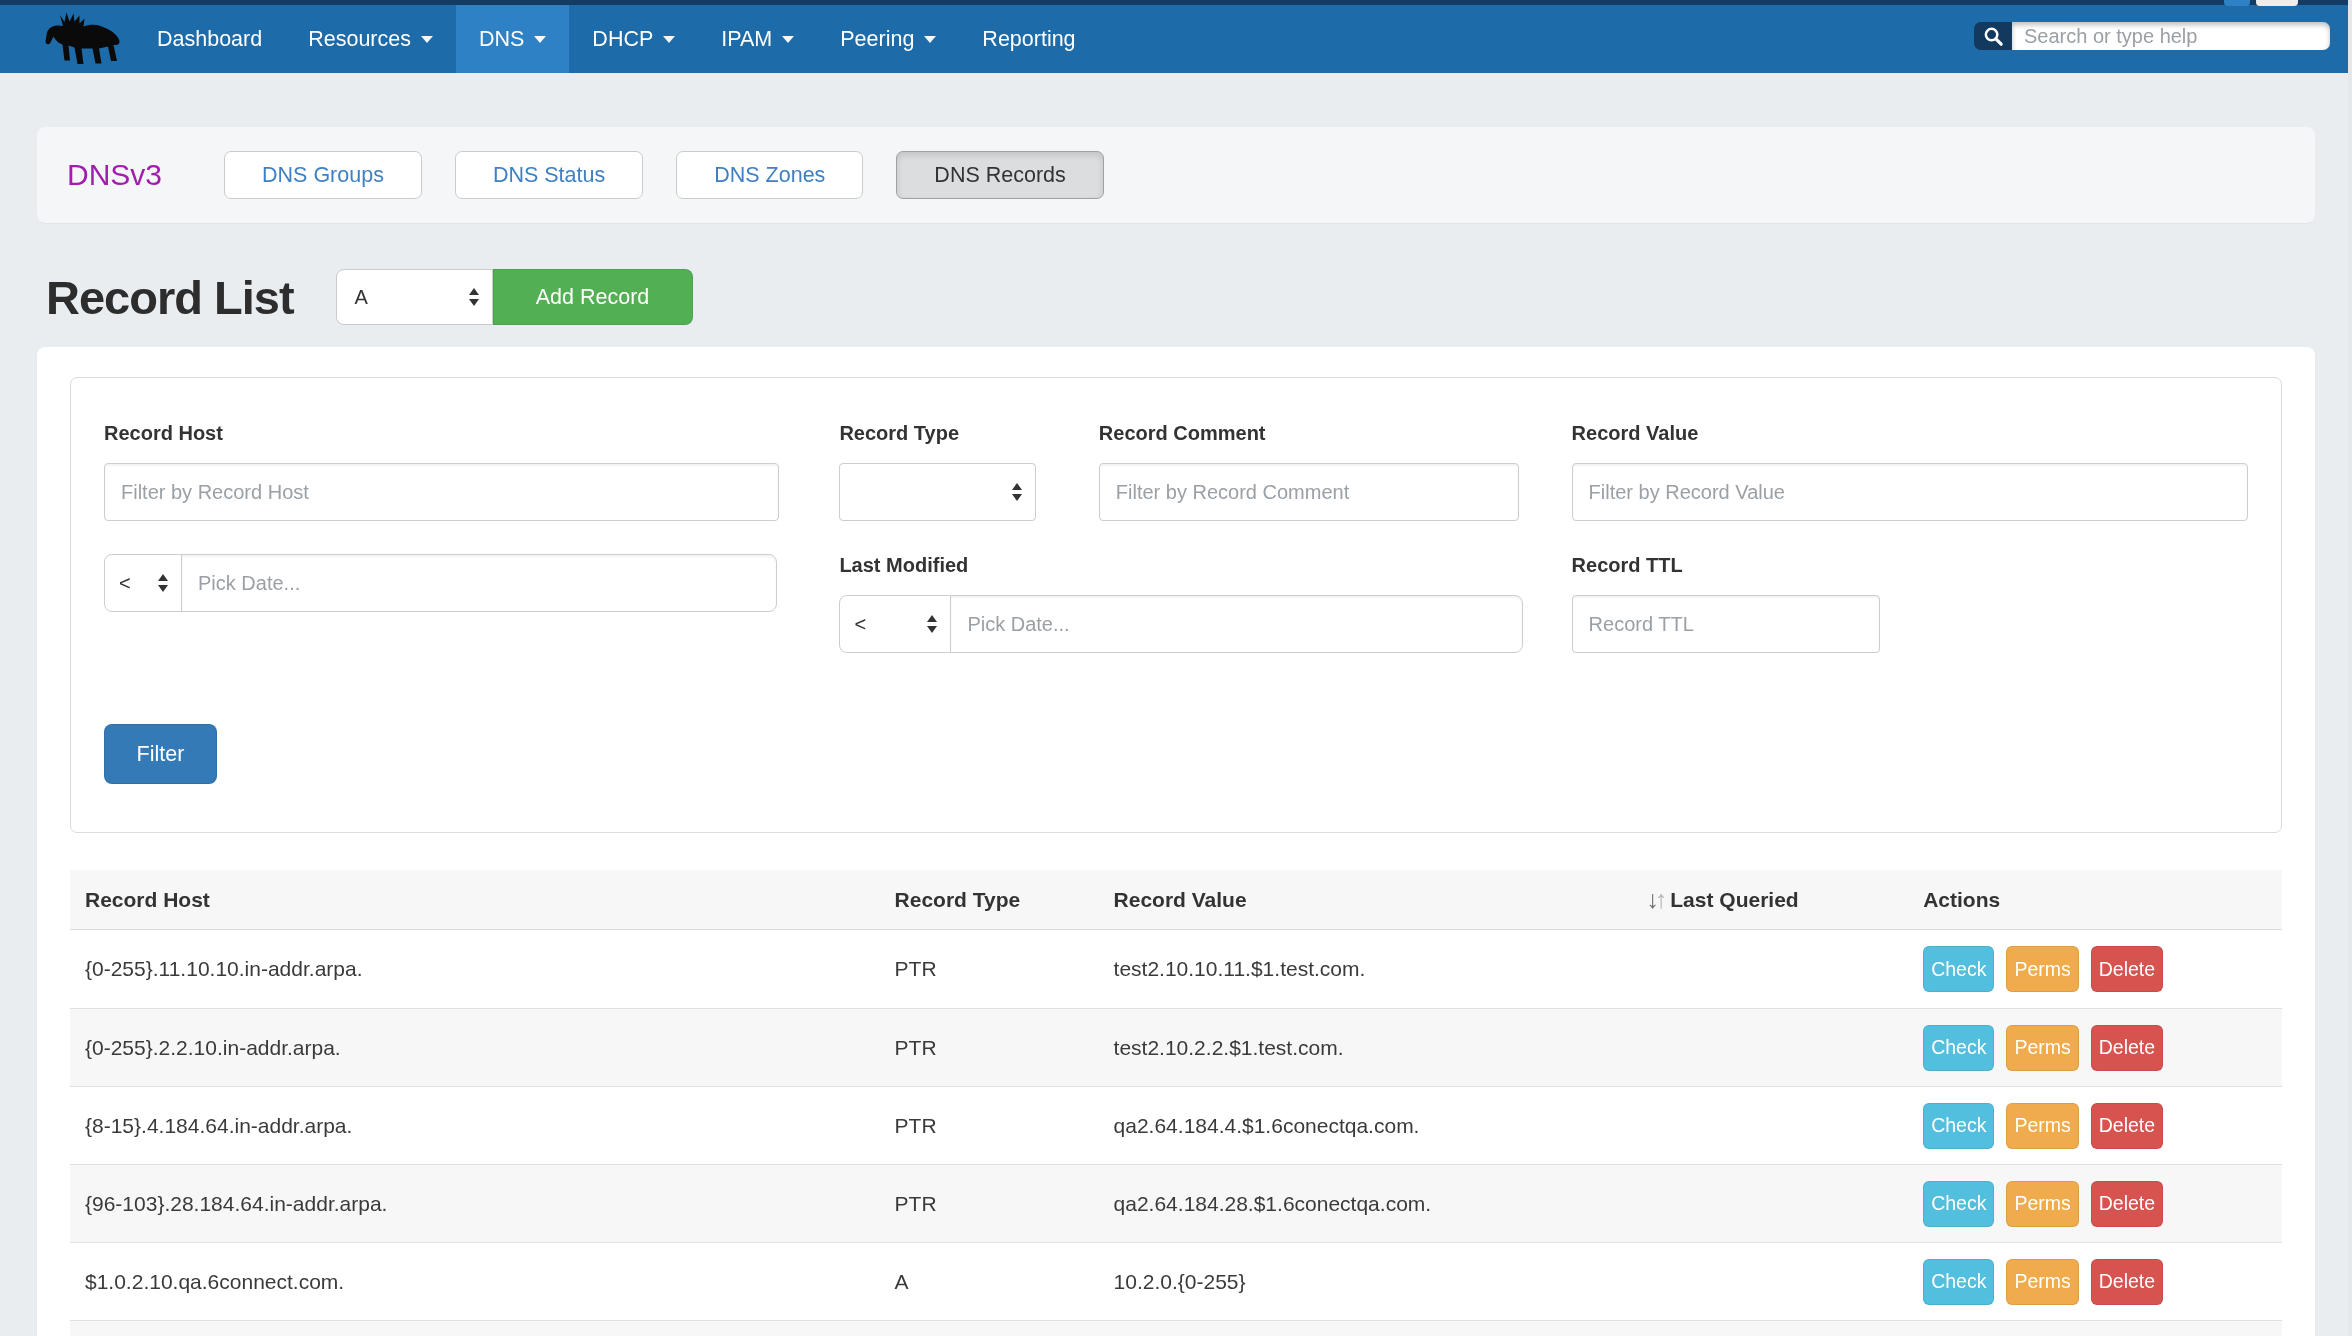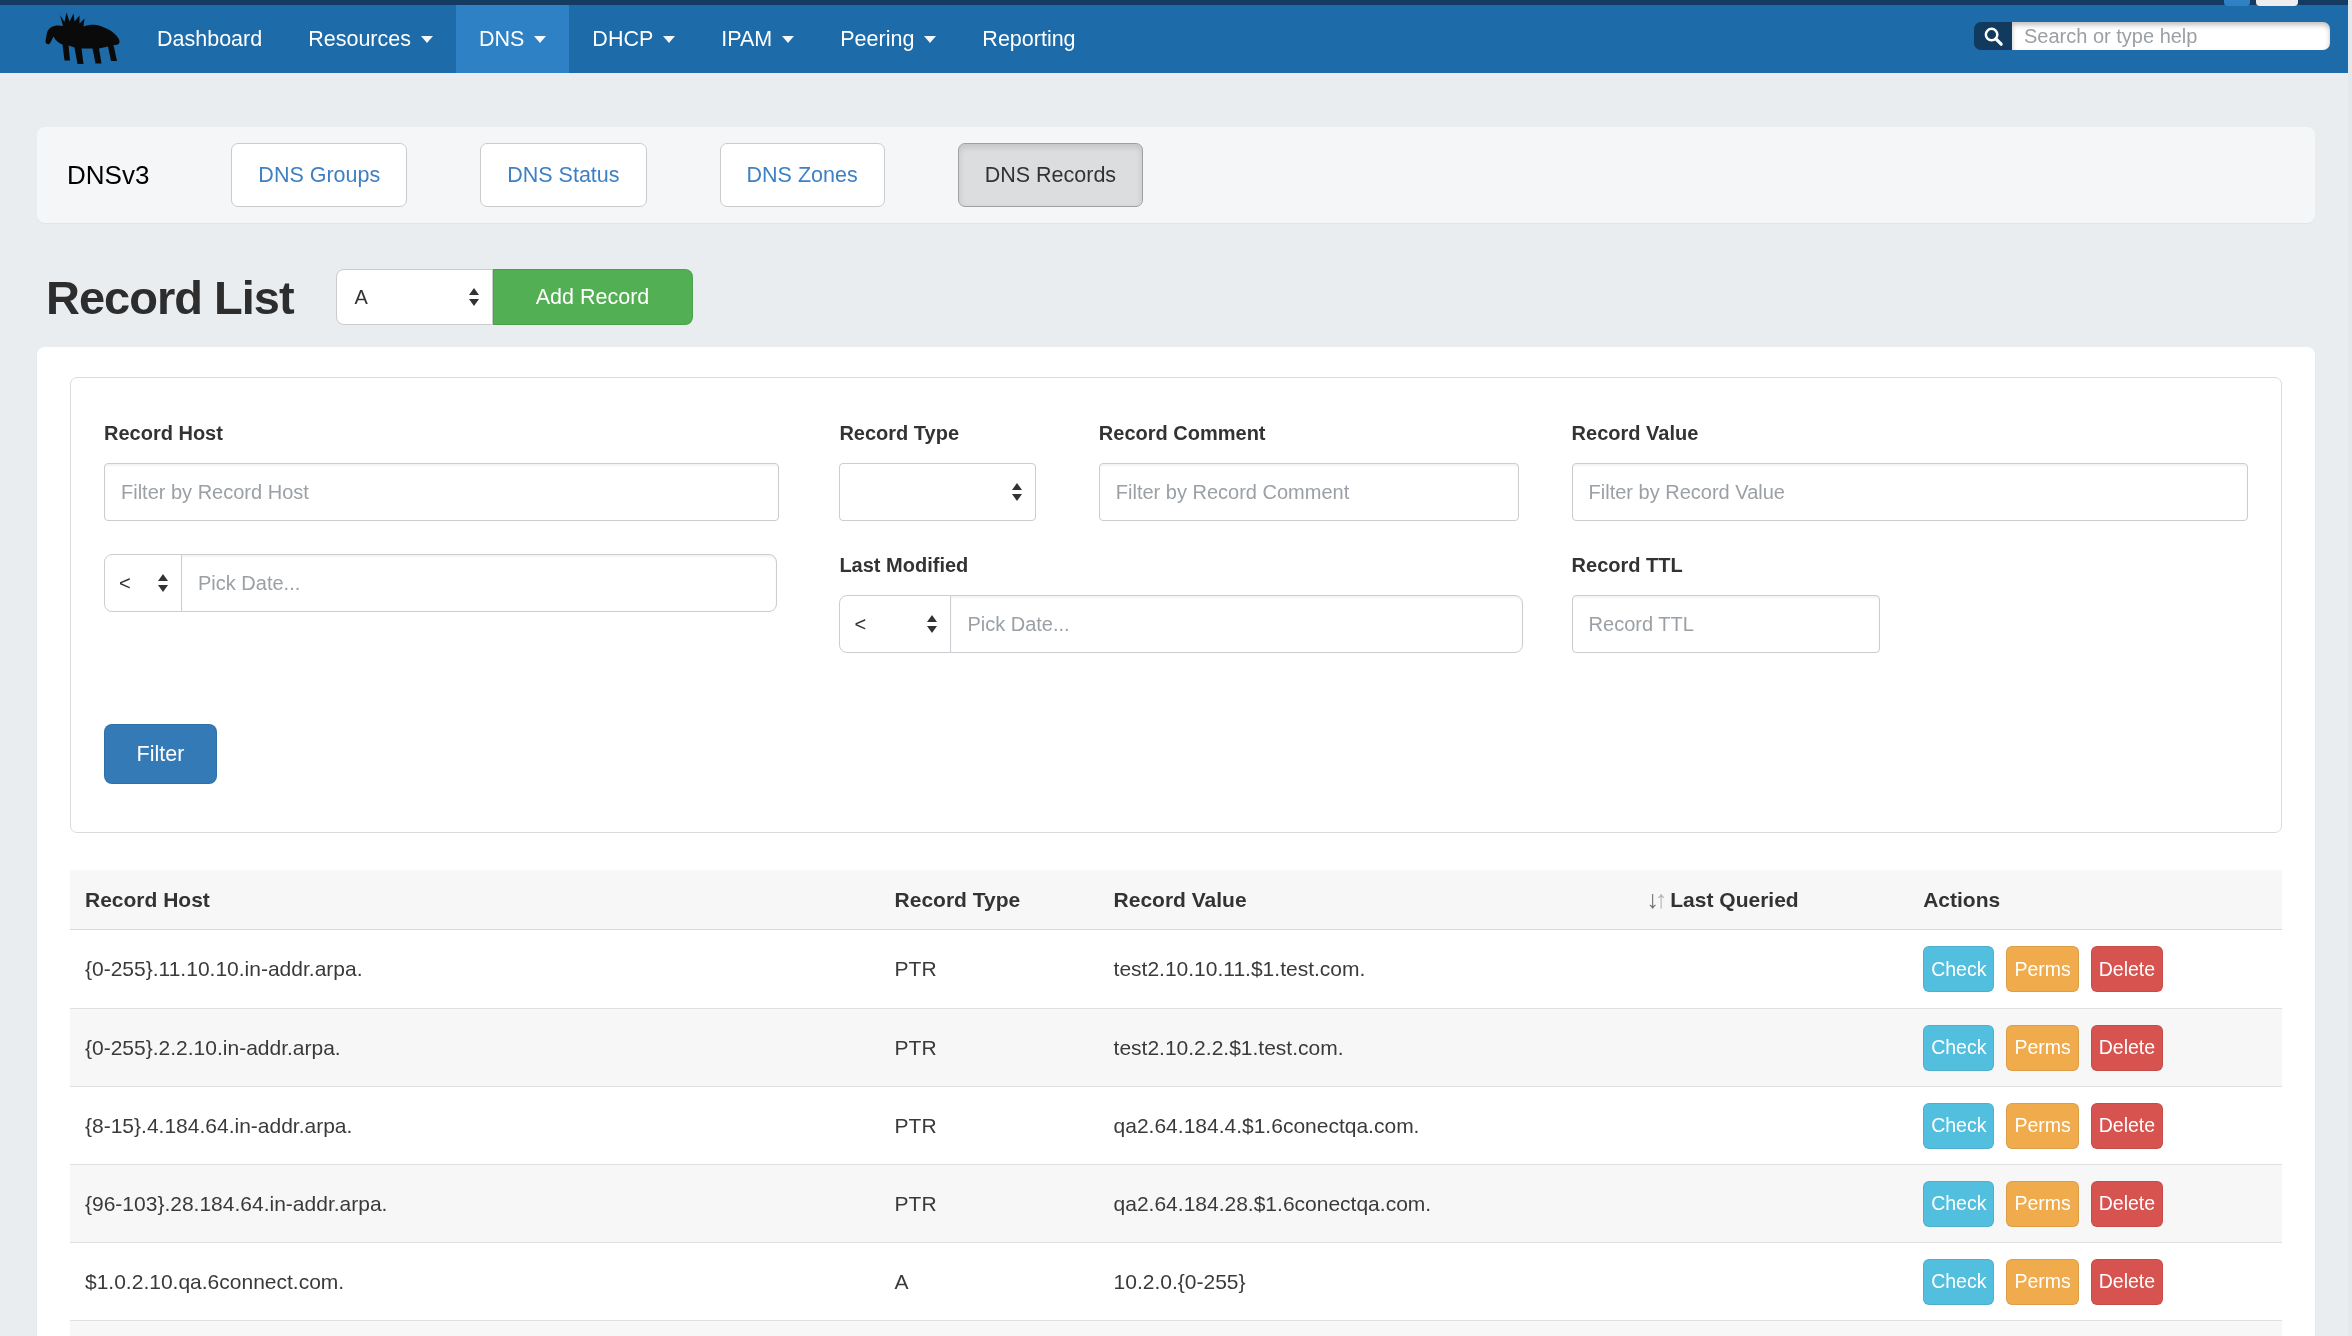--- a/index.html
+++ b/index.html
@@ -24,25 +24,25 @@
                   font-size:20px; padding:0 12px; color:#555; box-shadow:inset 0 3px 5px rgba(0,0,0,.25); }
   .search-input::placeholder { color:#9aa0a5; }
   .top-nub { position:absolute; top:0; height:6px; border-radius:0 0 4px 4px; }
   .top-nub-blue { right:102px; width:26px; background:#2e81c4; }
   .top-nub-white { right:54px; width:42px; background:#ededee; }
   .edge-strip { position:fixed; right:0; top:0; width:4px; height:1336px; background:#e4e8eb; }
 
   
   .dns3-card { margin:54px 37px 0; height:96px; background:#f5f6f7; border-radius:8px;
                display:flex; align-items:center; padding:0 30px; box-shadow:0 1px 1px rgba(0,0,0,.04); }
-  .dns3-title { font-size:26px; color:#000000; margin-right:42px; }
+  .dns3-title { font-size:30px; color:#a21caf; margin-right:62px; }
   .dns3-tabs { display:flex; }
-  .dns3-tab { height:64px; padding:0 26px; margin-right:33px; background:#fff; border:1px solid #c9cbcd;
+  .dns3-tab { height:48px; padding:0 37px; margin-right:33px; background:#fff; border:1px solid #c9cbcd;
               border-radius:7px; display:flex; align-items:center; font-size:21.5px; color:#3e80c3;
-              cursor:pointer; white-space:nowrap;margin-left:40px; }
+              cursor:pointer; white-space:nowrap; }
   .tab-active { background:#dcdddf; border-color:#9fa1a3; color:#333;
                 box-shadow:inset 0 3px 6px rgba(0,0,0,.12); }
 
   
   .record-head { display:flex; align-items:center; margin:46px 0 0 46px; }
   .record-title { font-size:47px; font-weight:bold; color:#2d2d2d; letter-spacing:-1px; }
   .type-group { display:flex; margin-left:42px; height:56px; }
   .type-select { width:157px; background:#fff; border:1px solid #c9cbcd; border-radius:8px 0 0 8px;
                  position:relative; display:flex; align-items:center; padding:0 34px 0 18px;
                  font-size:20px; color:#333; cursor:pointer; }

